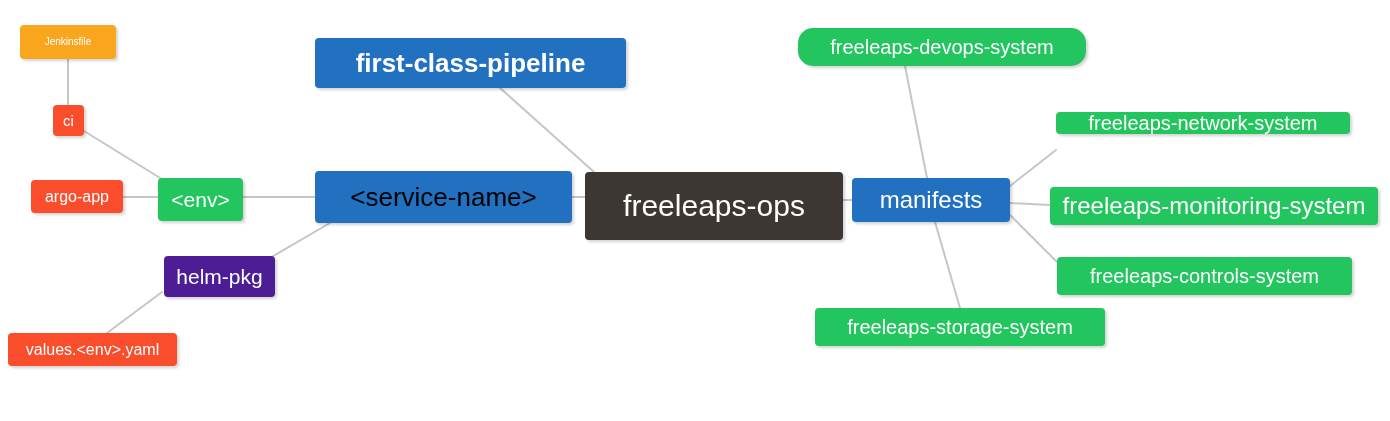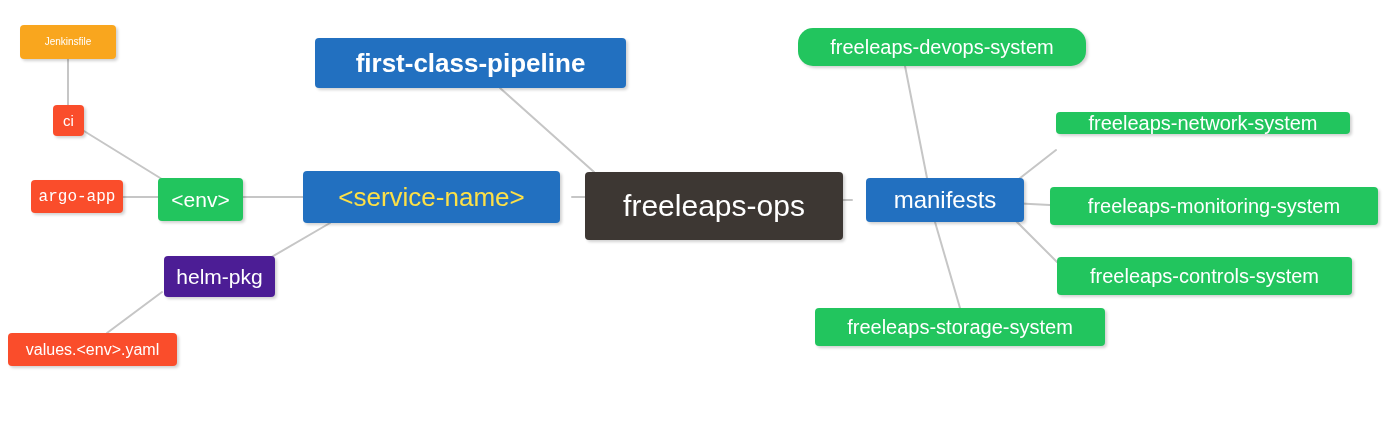--- a/index.html
+++ b/index.html
@@ -63,54 +63,54 @@
       <line x1="927" y1="178" x2="905" y2="66" stroke="#c6c6c6" stroke-width="2" stroke-linecap="round"></line>
       <line x1="1010" y1="186" x2="1056" y2="150" stroke="#c6c6c6" stroke-width="2" stroke-linecap="round"></line>
       <line x1="1010" y1="203" x2="1050" y2="205" stroke="#c6c6c6" stroke-width="2" stroke-linecap="round"></line>
       <line x1="1010" y1="215" x2="1057" y2="262" stroke="#c6c6c6" stroke-width="2" stroke-linecap="round"></line>
       <line x1="935" y1="222" x2="960" y2="308" stroke="#c6c6c6" stroke-width="2" stroke-linecap="round"></line>
     </svg>
   <div id="node-layer">
       <div class="node" style="left: 585px; top: 172px; width: 258px; height: 68px; background: rgb(61, 55, 51); font-size: 30px; color: rgb(255, 255, 255);">
         <span class="node-label">freeleaps-ops</span>
       </div>
-      <div class="node" style="left: 303px; top: 171px; width: 257px; height: 52px; background: rgb(34, 112, 192); font-size: 26px; color: #fde047;">
+      <div class="node" style="left: 315px; top: 171px; width: 257px; height: 52px; background: rgb(34, 112, 192); font-size: 26px; color: #000000;">
         <span class="node-label">&lt;service-name&gt;</span>
       </div>
       <div class="node" style="left: 315px; top: 38px; width: 311px; height: 50px; background: rgb(34, 112, 192); font-size: 26px; color: rgb(255, 255, 255); font-weight: bold;">
         <span class="node-label">first-class-pipeline</span>
       </div>
-      <div class="node" style="left: 852px; top: 178px; width: 158px; height: 44px; background: rgb(34, 112, 192); font-size: 24px; color: rgb(255, 255, 255); margin-left: 14px;">
+      <div class="node" style="left: 852px; top: 178px; width: 158px; height: 44px; background: rgb(34, 112, 192); font-size: 24px; color: rgb(255, 255, 255);">
         <span class="node-label">manifests</span>
       </div>
       <div class="node" style="left: 158px; top: 178px; width: 85px; height: 43px; background: rgb(34, 197, 94); font-size: 21px; color: rgb(255, 255, 255); text-align: right;">
         <span class="node-label">&lt;env&gt;</span>
       </div>
       <div class="node" style="left: 152px; top: 256px; width: 111px; height: 41px; background: #4c1d95; font-size: 21px; color: rgb(255, 255, 255); margin-left: 12px;">
         <span class="node-label">helm-pkg</span>
       </div>
       <div class="node" style="left: 20px; top: 25px; width: 96px; height: 34px; background: rgb(249, 166, 30); font-size: 10px; color: rgb(255, 255, 255);">
         <span class="node-label">Jenkinsfile</span>
       </div>
       <div class="node" style="left: 53px; top: 105px; width: 31px; height: 31px; background: rgb(250, 77, 43); font-size: 15px; color: rgb(255, 255, 255);">
         <span class="node-label">ci</span>
       </div>
-      <div class="node" style="left: 31px; top: 180px; width: 92px; height: 33px; background: rgb(250, 77, 43); font-size: 16px; color: rgb(255, 255, 255); font-family: Liberation Mono, monospace;">
+      <div class="node" style="left: 31px; top: 180px; width: 92px; height: 33px; background: rgb(250, 77, 43); font-size: 16px; color: rgb(255, 255, 255);">
         <span class="node-label">argo-app</span>
       </div>
       <div class="node" style="left: 8px; top: 333px; width: 169px; height: 33px; background: rgb(250, 77, 43); font-size: 16px; color: rgb(255, 255, 255);">
         <span class="node-label">values.&lt;env&gt;.yaml</span>
       </div>
       <div class="node" style="left: 798px; top: 28px; width: 288px; height: 38px; background: rgb(34, 197, 94); font-size: 20px; color: rgb(255, 255, 255); border-radius: 15px;">
         <span class="node-label">freeleaps-devops-system</span>
       </div>
       <div class="node" style="left: 1056px; top: 112px; width: 294px; height: 22px; background: rgb(34, 197, 94); font-size: 20px; color: rgb(255, 255, 255);">
         <span class="node-label">freeleaps-network-system</span>
       </div>
-      <div class="node" style="left: 1050px; top: 187px; width: 328px; height: 38px; background: rgb(34, 197, 94); font-size: 20px; color: rgb(255, 255, 255);">
+      <div class="node" style="left: 1050px; top: 187px; width: 328px; height: 38px; background: rgb(34, 197, 94); font-size: 24px; color: rgb(255, 255, 255);">
         <span class="node-label">freeleaps-monitoring-system</span>
       </div>
       <div class="node" style="left: 1057px; top: 257px; width: 295px; height: 38px; background: rgb(34, 197, 94); font-size: 20px; color: rgb(255, 255, 255);">
         <span class="node-label">freeleaps-controls-system</span>
       </div>
       <div class="node" style="left: 815px; top: 308px; width: 290px; height: 38px; background: rgb(34, 197, 94); font-size: 20px; color: rgb(255, 255, 255);">
         <span class="node-label">freeleaps-storage-system</span>
       </div>
     </div>
 </div>

